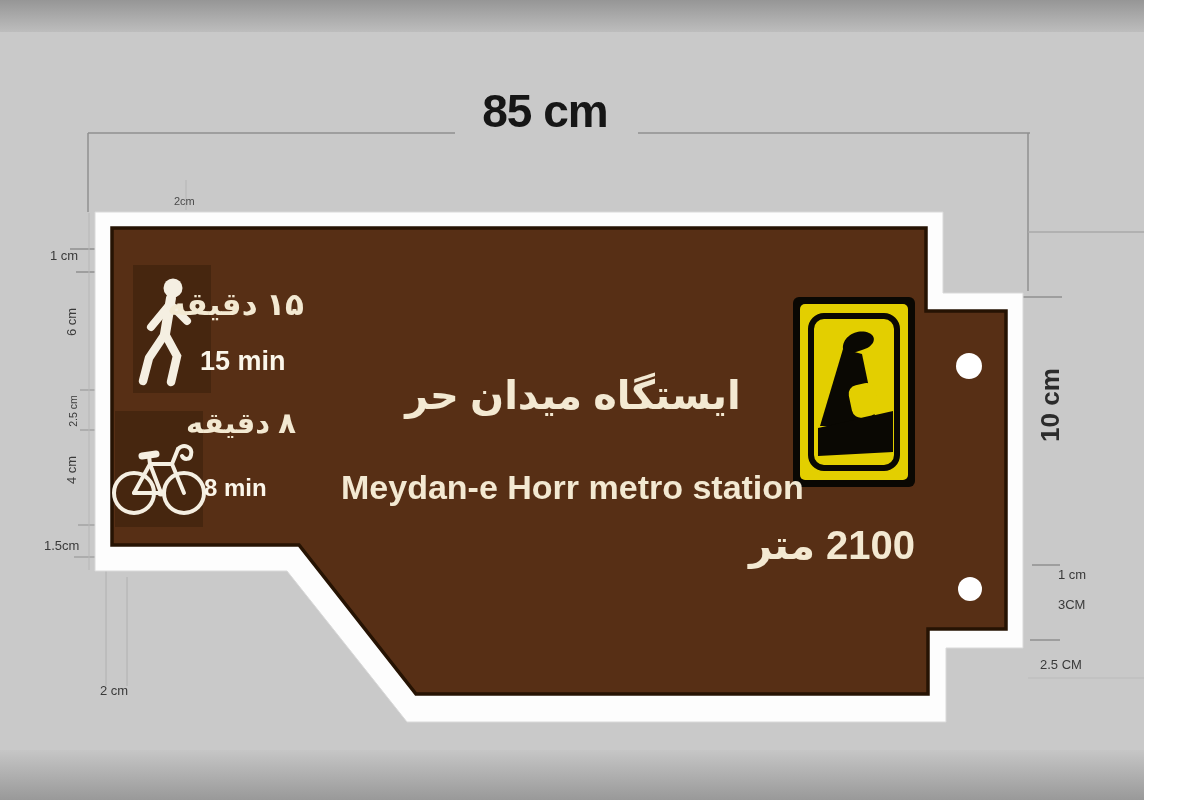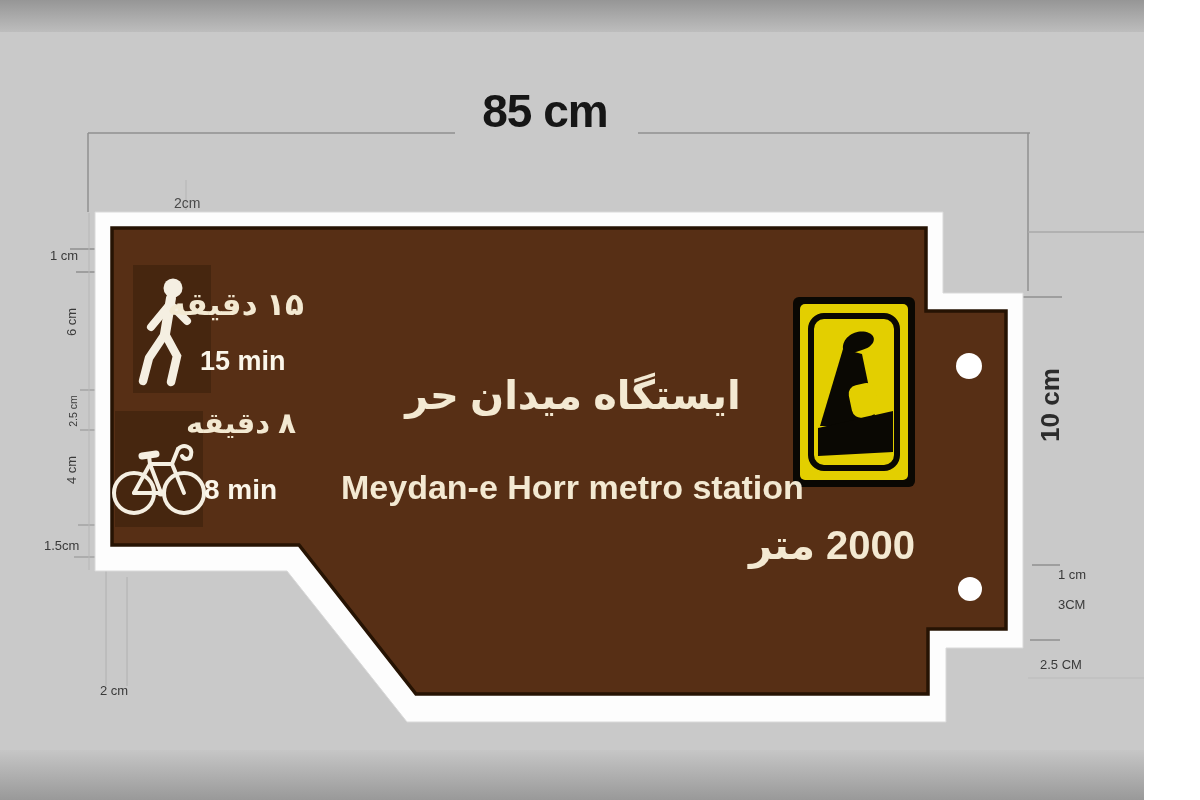--- a/index.html
+++ b/index.html
@@ -85,21 +85,21 @@
       <polygon points="818,428 893,411 893,452 818,456" fill="#0a0803"></polygon>
       <rect x="850" y="384" width="27" height="33" rx="9" fill="#e3cf00" transform="rotate(-12 863 400)"></rect>
     </g>
 
     <circle cx="969" cy="366" r="13" fill="#ffffff"></circle>
     <circle cx="970" cy="589" r="12" fill="#ffffff"></circle>
   </svg>
 
   <div class="abs dim-big" style="left:455px;top:84px;width:180px;text-align:center">85 cm</div>
 
-  <div class="abs dim" style="left:174px;top:195px;font-size:14px;color:#4a4a4a">2cm</div>
+  <div class="abs dim" style="left:174px;top:195px;font-size:11px;color:#4a4a4a">2cm</div>
 
   <div class="abs dim" style="left:50px;top:248px">1 cm</div>
 
   <div class="abs dim vrot" style="left:42px;top:314px;width:60px;height:16px">6 cm</div>
 
   <div class="abs dim vrot" style="left:44px;top:404px;width:60px;height:14px;font-size:10.5px">2.5 cm</div>
 
   <div class="abs dim vrot" style="left:42px;top:462px;width:60px;height:16px">4 cm</div>
 
   <div class="abs dim" style="left:44px;top:538px">1.5cm</div>
@@ -115,22 +115,22 @@
   <div class="abs dim" style="left:1058px;top:597px">3CM</div>
 
   <div class="abs dim" style="left:1040px;top:657px">2.5 CM</div>
 
   <div class="abs sign-txt" dir="rtl" style="left:200px;top:286px;width:104px;font-size:31px">۱۵ دقیقه</div>
 
   <div class="abs sign-txt-min" style="left:200px;top:346px;width:100px;font-size:27px">15 min</div>
 
   <div class="abs sign-txt" dir="rtl" style="left:198px;top:406px;width:98px;font-size:29px">۸ دقیقه</div>
 
-  <div class="abs sign-txt-min" style="left:204px;top:474px;width:100px;font-size:28px">8 min</div>
+  <div class="abs sign-txt-min" style="left:204px;top:474px;width:100px;font-size:24px">8 min</div>
 
   <div class="abs sign-txt" dir="rtl" style="left:373px;top:372px;width:400px;font-size:40px">ایستگاه میدان حر</div>
 
   <div class="abs sign-txt" style="left:341px;top:468px;width:440px;font-size:34px">Meydan-e Horr metro station</div>
 
-  <div class="abs sign-txt" dir="rtl" style="left:775px;top:522px;width:140px;font-size:40px">2000 متر</div>
+  <div class="abs sign-txt" dir="rtl" style="left:775px;top:522px;width:140px;font-size:40px">2100 متر</div>
 
 
 </div>
 
 </body></html>

